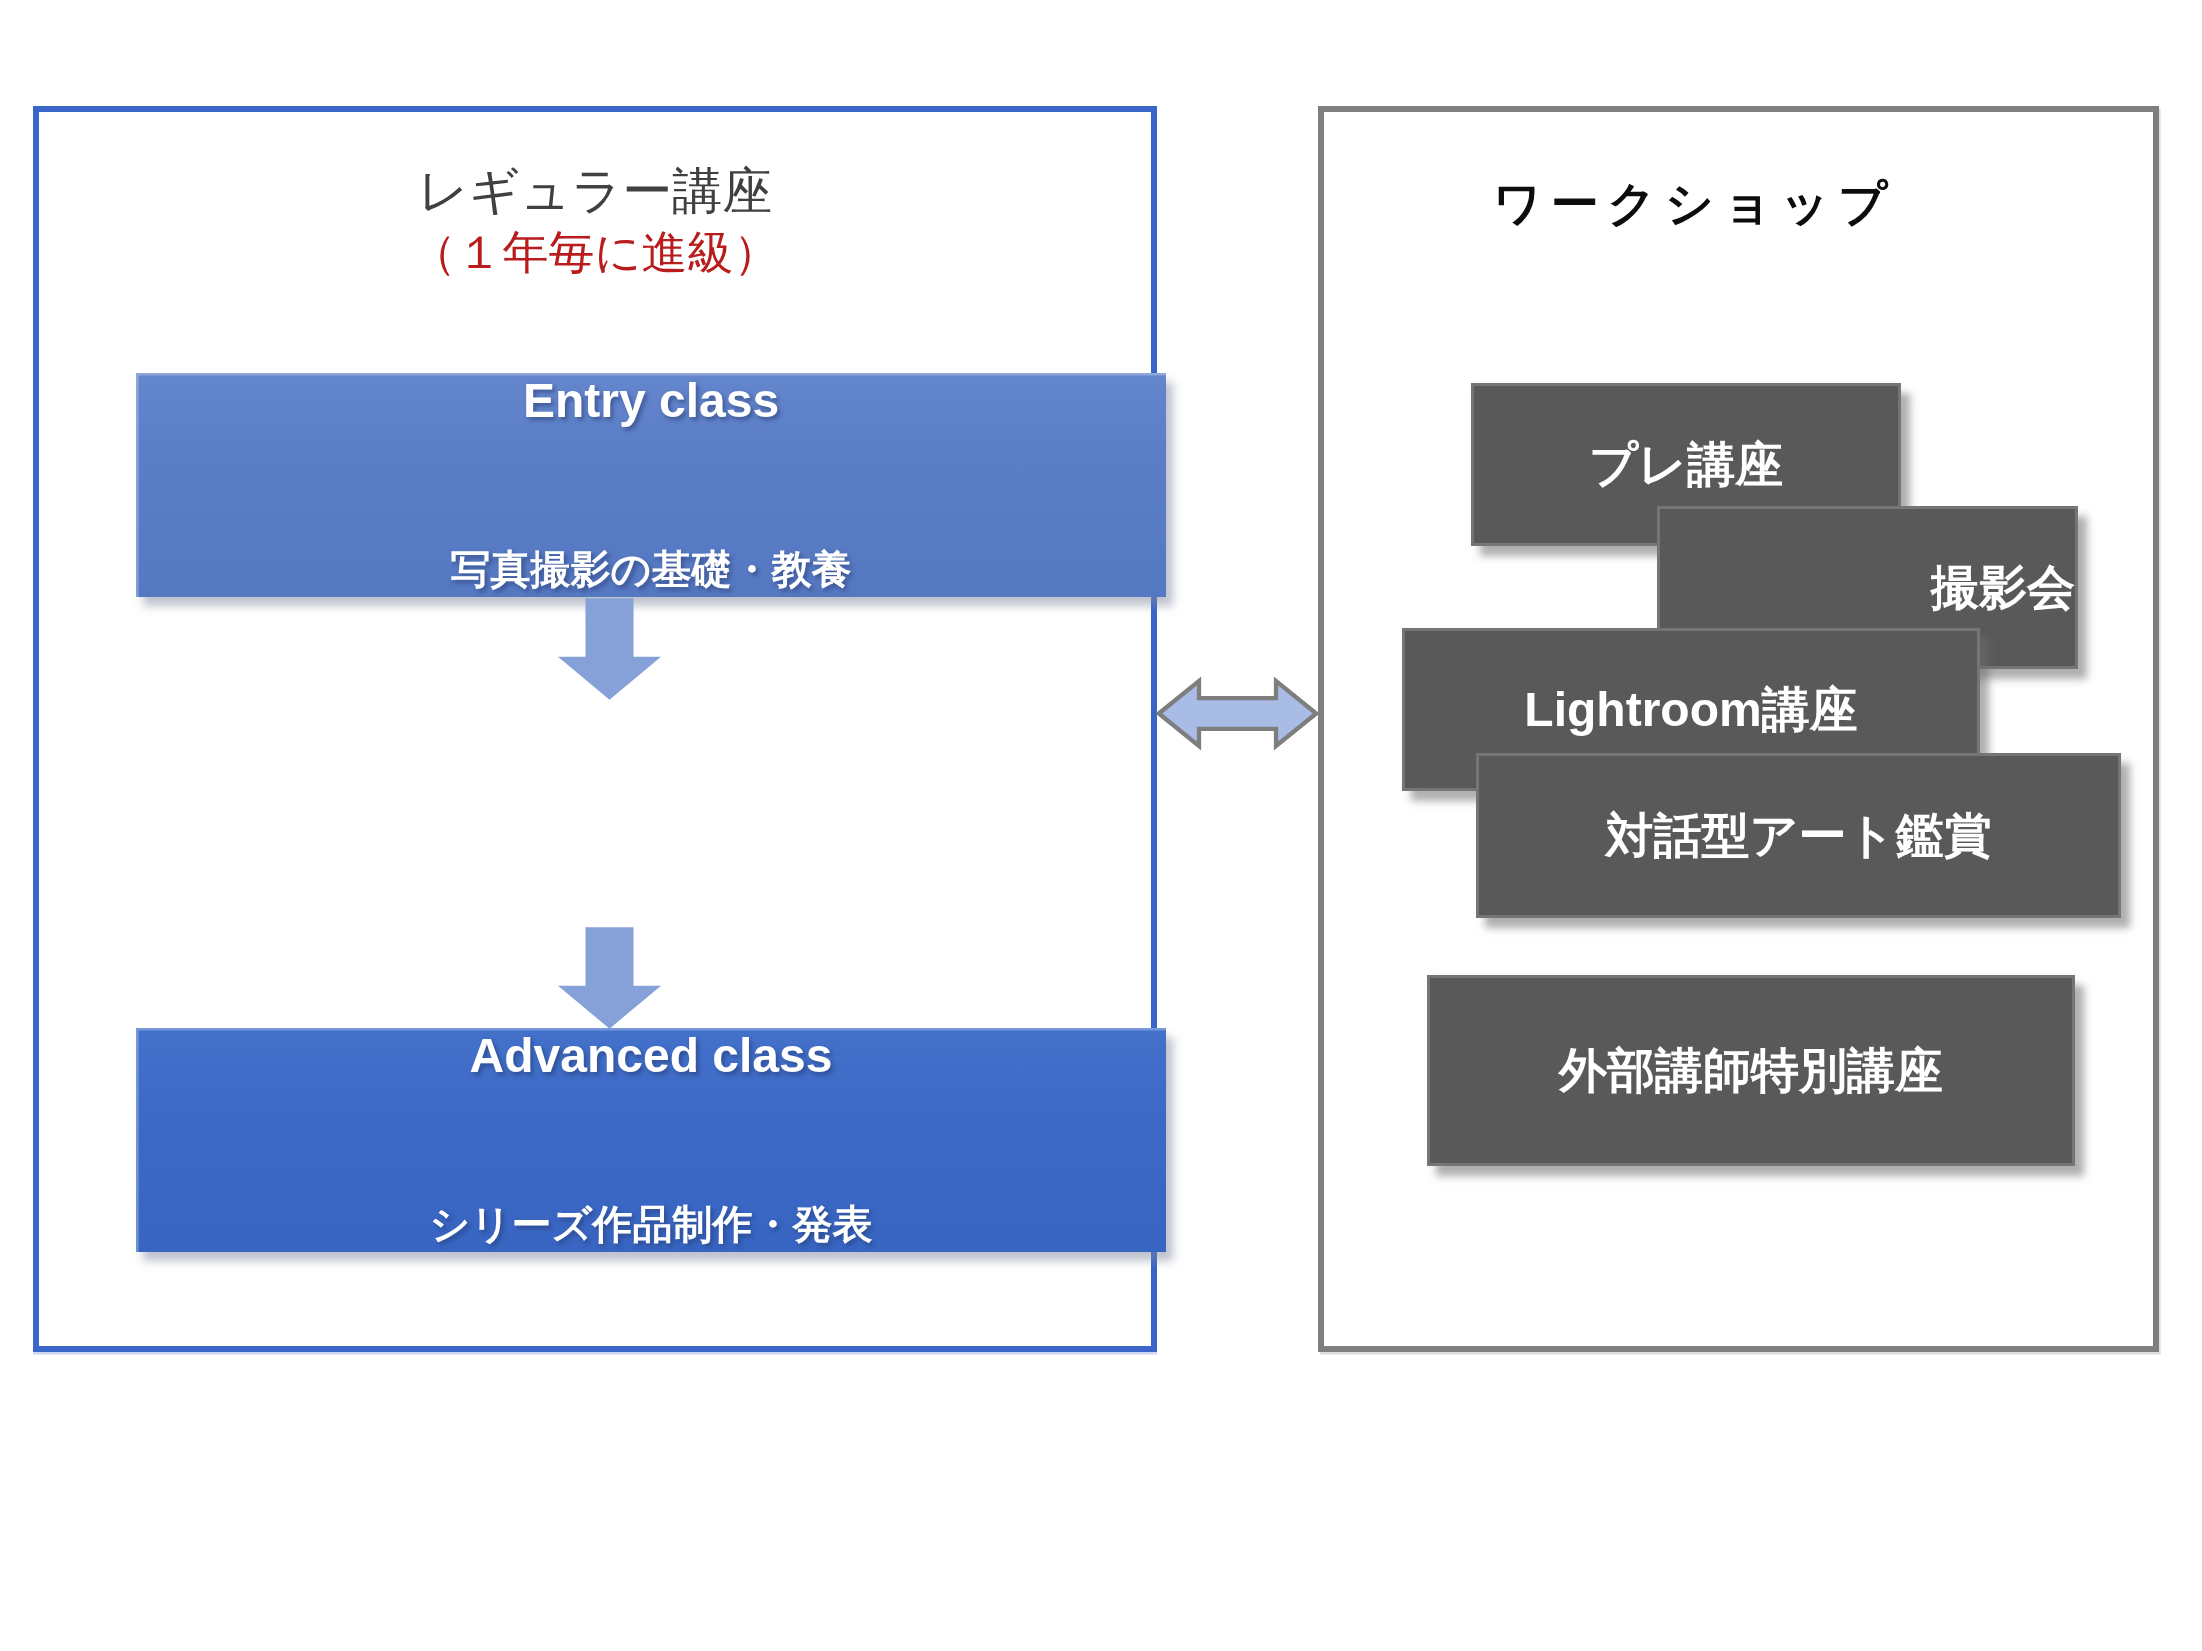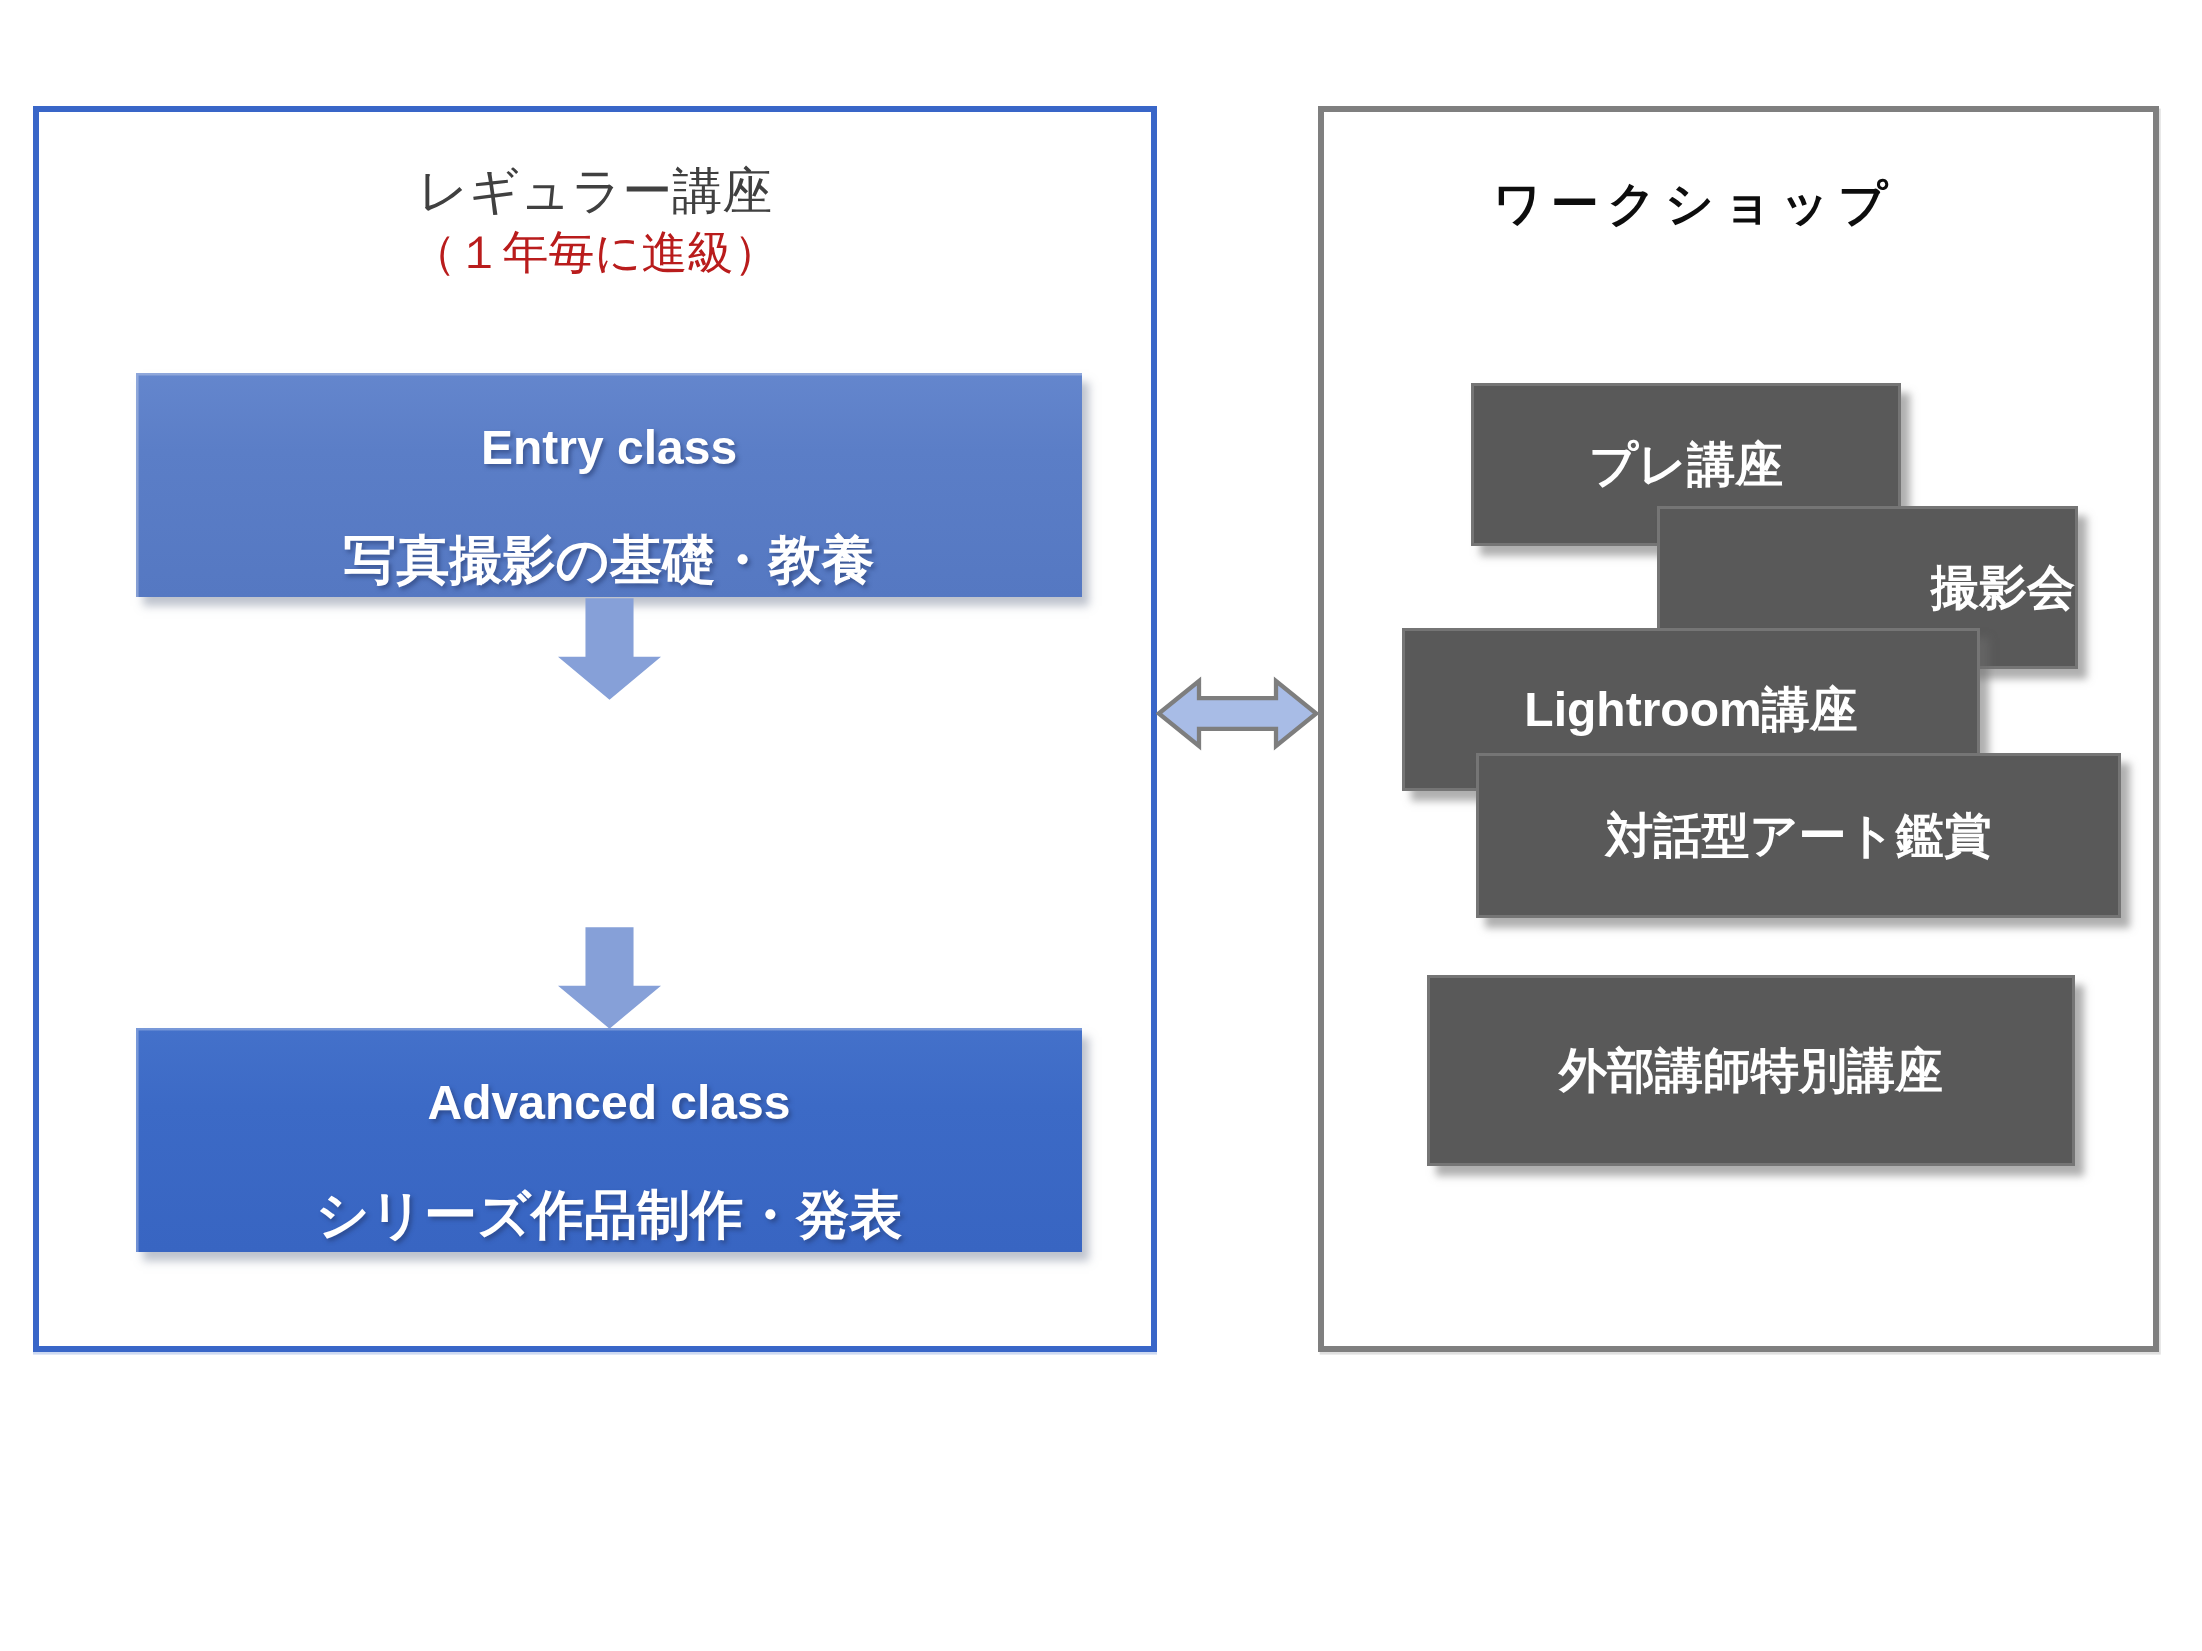--- a/index.html
+++ b/index.html
@@ -58,44 +58,44 @@
     font-size: 46px;
     font-weight: normal;
     color: #b91c1c;
     text-align: center;
   }
 
   
   .class-box {
     position: absolute;
     left: 136px;
-    width: 946px;
+    width: 1030px;
     height: 224px;
     box-sizing: border-box;
     display: flex;
     flex-direction: column;
     align-items: center;
-    justify-content: flex-end;
+    justify-content: space-between;
     color: #ffffff;
     text-align: center;
     box-shadow: 6.9px 8.6px 8.6px rgba(125,135,155,0.5),
                 inset 2.6px 2.6px 0 rgba(255,255,255,0.28);
     gap: 40px;
   }
   .box-entry    { top: 373px; background: linear-gradient(180deg, #6486cd 0%, #5b7ec7 35%, #5578c2 100%); }
   .box-stepup   { top: 701px; background: linear-gradient(180deg, #4f7aca 0%, #4673c4 35%, #416ec0 100%); }
   .box-advanced { top: 1028px; background: linear-gradient(180deg, #4471ca 0%, #3c6ac6 35%, #3865c2 100%); }
 
   .class-name {
     font-size: 48px;
     font-weight: bold;
     text-shadow: 2.6px 3.4px 4.3px rgba(35,55,105,0.55);
   }
   .class-desc {
-    font-size: 53px;
+    font-size: 40px;
     font-weight: bold;
     margin-top: 10.3px;
     text-shadow: 2.6px 3.4px 4.3px rgba(35,55,105,0.55);
   }
 
   
   .down-arrow {
     position: absolute;
     left: 558px;
     width: 103px;

